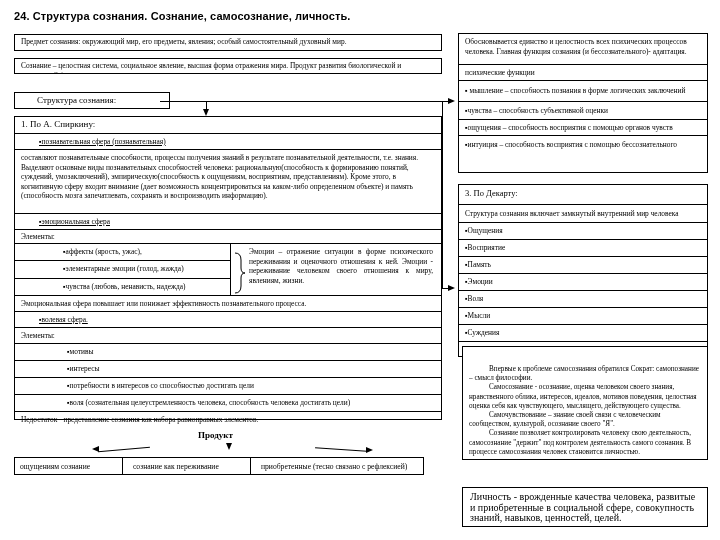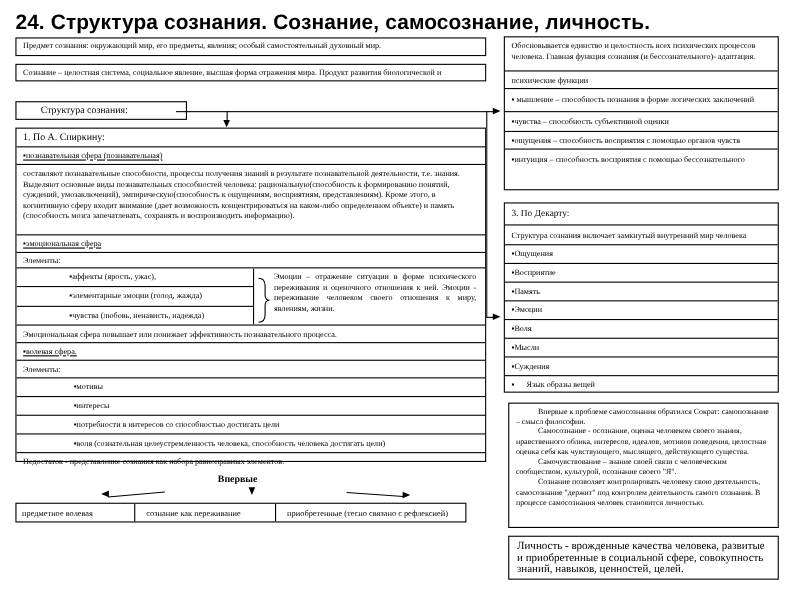--- a/index.html
+++ b/index.html
@@ -1,22 +1,22 @@
 <!DOCTYPE html>
 <html><head>
 <meta charset="utf-8">
 <style>
   * { box-sizing: border-box; margin: 0; padding: 0; }
   html, body { width: 720px; height: 540px; background: #ffffff; overflow: hidden; }
   body { position: relative; font-family: "Liberation Serif", "DejaVu Serif", serif; color: #000; }
-  .title { position: absolute; left: 14px; top: 10px; font-family: "Liberation Sans", "DejaVu Sans", sans-serif; font-weight: bold; font-size: 19px; letter-spacing: 0.1px; }
+  .title { position: absolute; left: 14px; top: 10px; font-family: "Liberation Sans", "DejaVu Sans", sans-serif; font-weight: bold; font-size: 11px; letter-spacing: 0.1px; }
   .box { position: absolute; border: 1px solid #000; background: #fff; font-size: 7.4px; line-height: 9.6px; padding: 2px 6px; overflow: hidden; }
   .row { border-bottom: 1px solid #000; font-size: 7.4px; line-height: 9.6px; padding: 3px 6px; overflow: hidden; }
   .row:last-child { border-bottom: none; }
-  .u { text-decoration: underline; }
+  .u { text-decoration: underline; margin-left: 18px; }
   .stack { position: absolute; border: 1px solid #000; background: #fff; }
   .indent { padding-left: 52px; }
   .head { font-size: 9px; }
   .arrow { position: absolute; background: #000; }
   .tri-r { position: absolute; width: 0; height: 0; border-top: 3px solid transparent; border-bottom: 3px solid transparent; border-left: 7px solid #000; }
   .tri-d { position: absolute; width: 0; height: 0; border-left: 3px solid transparent; border-right: 3px solid transparent; border-top: 7px solid #000; }
   .tri-l { position: absolute; width: 0; height: 0; border-top: 3px solid transparent; border-bottom: 3px solid transparent; border-right: 7px solid #000; }
   .jung-hdr { font-size: 8.5px; }
   .justify { text-align: justify; }
   .p-indent { text-indent: 20px; }
@@ -66,28 +66,28 @@
   <div class="row" style="height:16px;">Эмоциональная сфера повышает или понижает эффективность познавательного процесса.</div>
   <div class="row" style="height:16px;"><span class="u">▪волевая сфера.</span></div>
   <div class="row" style="height:16px;">Элементы:</div>
   <div class="row indent" style="height:17px;">▪мотивы</div>
   <div class="row indent" style="height:17px;">▪интересы</div>
   <div class="row indent" style="height:17px;">▪потребности в интересов со способностью достигать цели</div>
   <div class="row indent" style="height:17px;">▪воля (сознательная целеустремленность человека, способность человека достигать цели)</div>
   <div class="row" style="height:15px;">Недостаток - представление сознания как набора равноправных элементов.</div>
 </div>
 
-<div style="position:absolute; left:198px; top:430px; font-size:9px; font-weight:bold;">Впервые</div>
+<div style="position:absolute; left:198px; top:430px; font-size:9px; font-weight:bold;">Продукт</div>
 <div class="tri-d" style="left:226px; top:443px;"></div>
 <div class="arrow" style="left:98px; top:449px; width:52px; height:1px; transform:rotate(-5deg);"></div>
 <div class="tri-l" style="left:92px; top:446px;"></div>
 <div class="arrow" style="left:315px; top:449px; width:52px; height:1px; transform:rotate(4deg);"></div>
 <div class="tri-r" style="left:366px; top:447px;"></div>
 <div class="stack" style="left:14px; top:457px; width:410px; height:18px; display:flex; font-size:7.6px;">
-  <div style="width:108px; border-right:1px solid #000; padding:4px 5px;">предметное волевая</div>
+  <div style="width:108px; border-right:1px solid #000; padding:4px 5px;">ощущениям сознание</div>
   <div style="width:128px; border-right:1px solid #000; padding:4px 10px;">сознание как переживание</div>
   <div style="flex:1; padding:4px 10px;">приобретенные (тесно связано с рефлексией)</div>
 </div>
 
 <div class="stack" style="left:458px; top:33px; width:250px; height:140px;">
   <div class="row" style="height:31px;">Обосновывается единство и целостность всех психических процессов человека. Главная функция сознания (и бессознательного)- адаптация.</div>
   <div class="row" style="height:16px;">психические функции</div>
   <div class="row" style="height:21px; padding-top:5px;">▪ мышление – способность познания в форме логических заключений</div>
   <div class="row" style="height:18px; padding-top:4px;">▪чувства – способность субъективной оценки</div>
   <div class="row" style="height:16px;">▪ощущения – способность восприятия с помощью органов чувств</div>
@@ -100,21 +100,21 @@
   <div class="row" style="height:17px;">▪Ощущения</div>
   <div class="row" style="height:17px;">▪Восприятие</div>
   <div class="row" style="height:17px;">▪Память</div>
   <div class="row" style="height:17px;">▪Эмоции</div>
   <div class="row" style="height:17px;">▪Воля</div>
   <div class="row" style="height:17px;">▪Мысли</div>
   <div class="row" style="height:17px;">▪Суждения</div>
   <div class="row" style="height:16px; white-space:pre;">▪      Язык образы вещей</div>
 </div>
 
-<div class="box" style="left:462px; top:366px; width:246px; height:114px; padding:3px 6px; font-size:7.2px; line-height:9.2px;">
+<div class="box" style="left:462px; top:346px; width:246px; height:114px; padding:18px 6px; font-size:7.2px; line-height:9.2px;">
   <p class="p-indent">Впервые к проблеме самосознания обратился Сократ: самопознание – смысл философии.</p>
   <p class="p-indent">Самосознание - осознание, оценка человеком своего знания, нравственного облика, интересов, идеалов, мотивов поведения, целостная оценка себя как чувствующего, мыслящего, действующего существа.</p>
   <p class="p-indent">Самочувствование – знание своей связи с человеческим сообществом, культурой, осознание своего "Я".</p>
   <p class="p-indent">Сознание позволяет контролировать человеку свою деятельность, самосознание "держит" под контролем деятельность самого сознания. В процессе самосознания человек становится личностью.</p>
 </div>
 
 <div class="box" style="left:462px; top:487px; width:246px; height:40px; padding:4px 7px; font-size:10px; line-height:10.6px;">
   <span>Личность - врожденные качества человека, развитые и приобретенные в социальной сфере, совокупность знаний, навыков, ценностей, целей.</span>
 </div>
 

